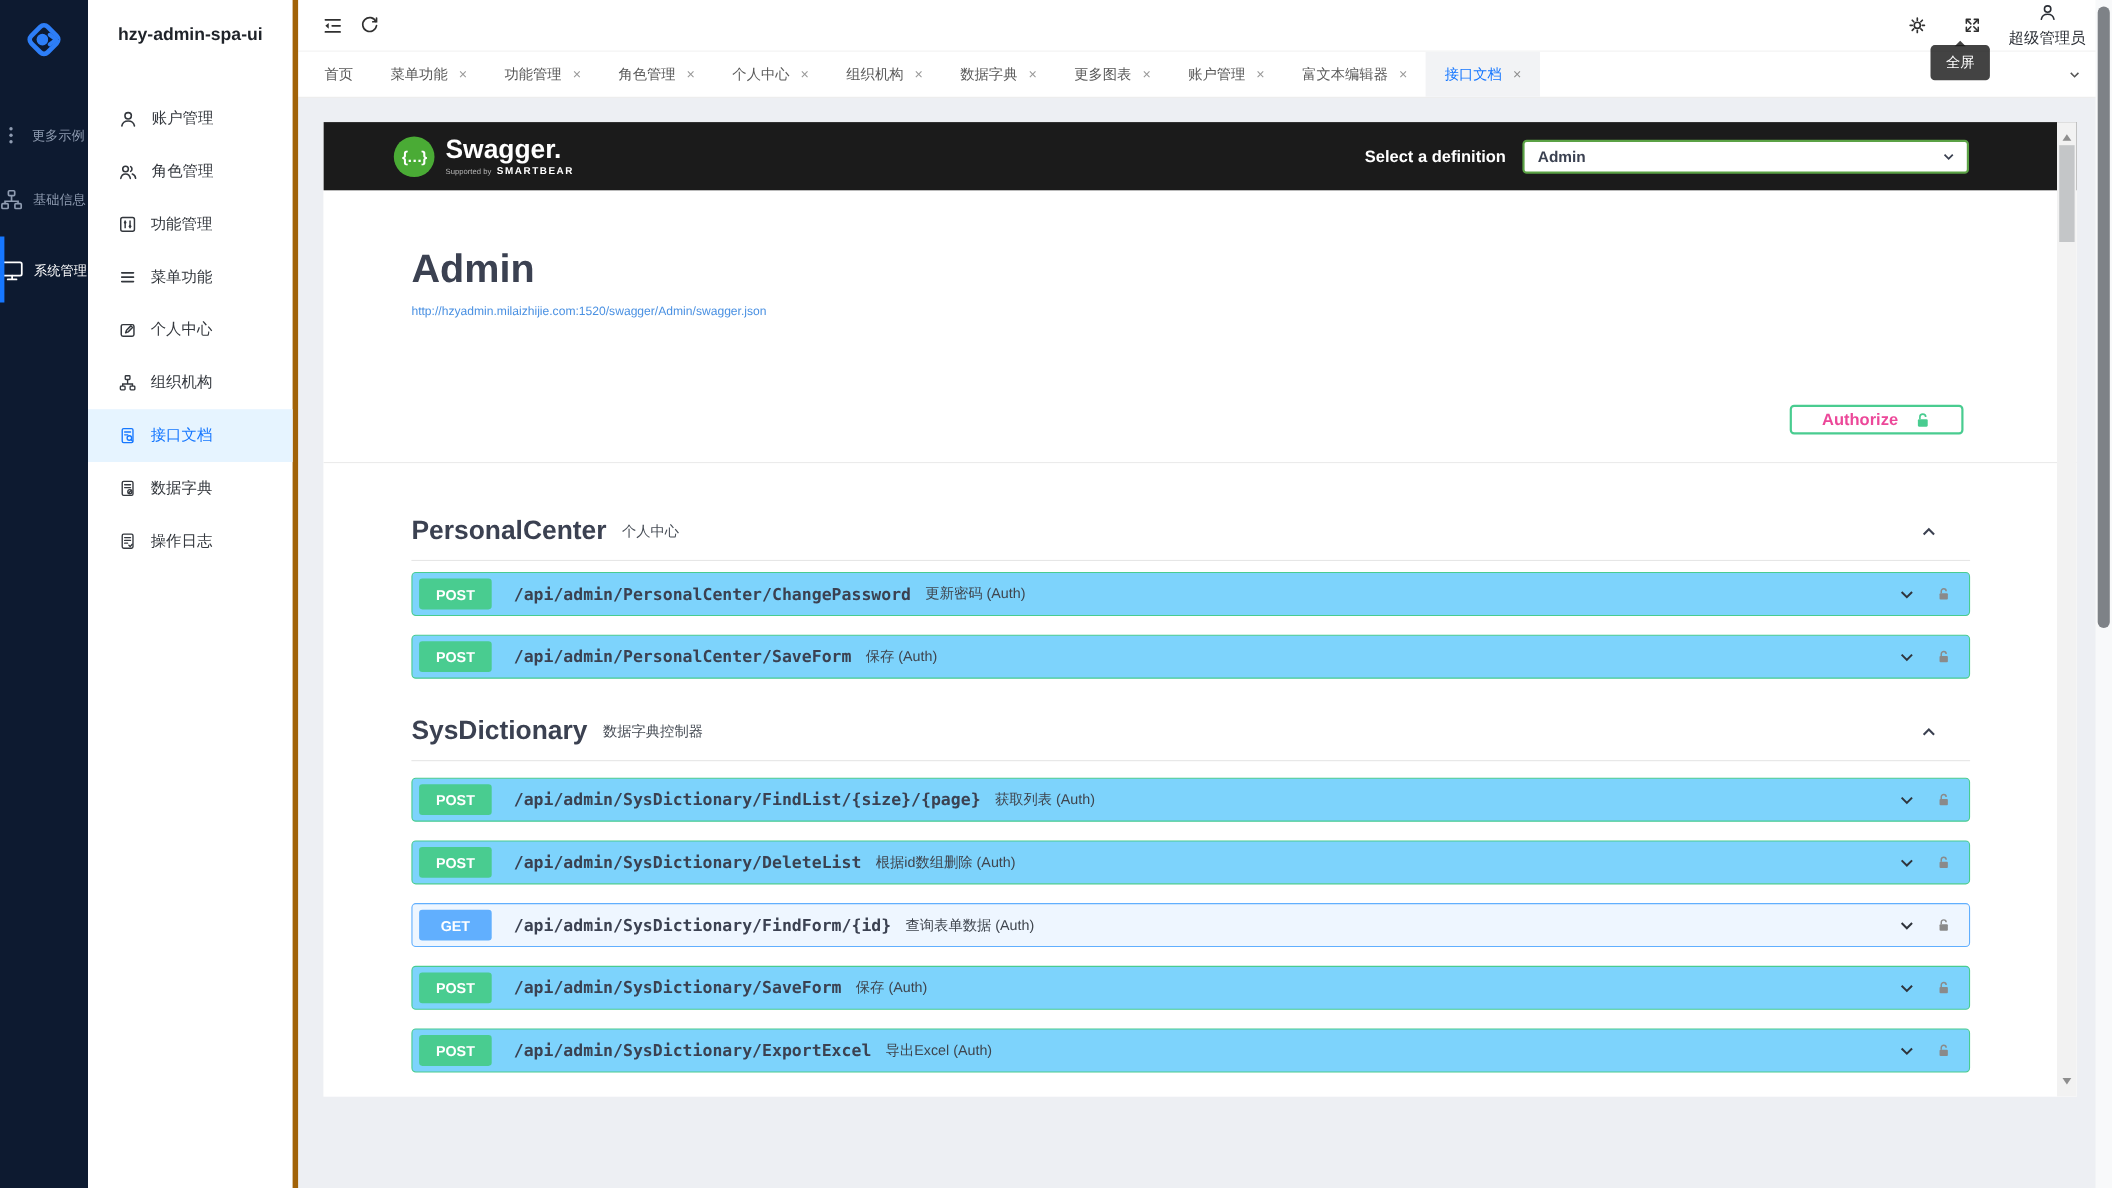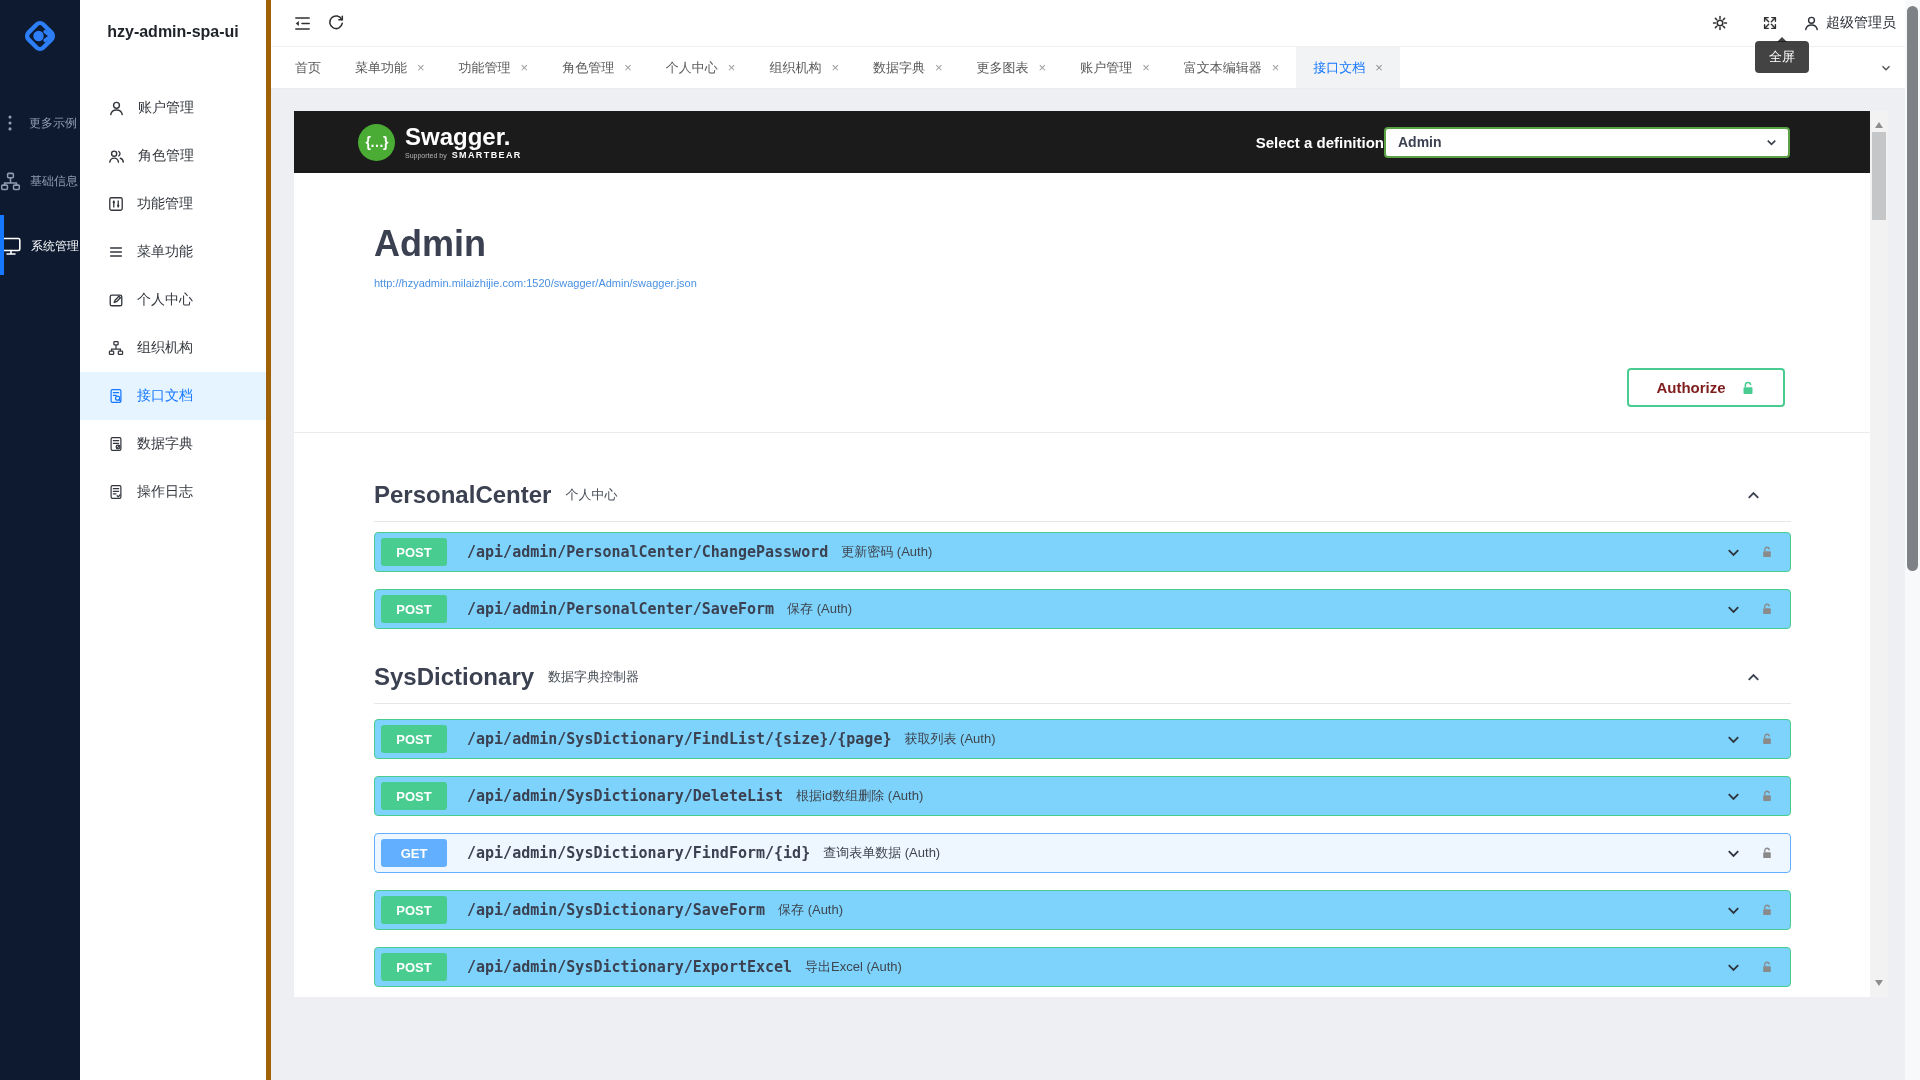--- a/index.html
+++ b/index.html
@@ -21,21 +21,21 @@
   .sb-title { height:64px; display:flex; align-items:center; justify-content:center; font-weight:700; font-size:16px; color:#1f2329; }
   .sb-menu { margin-top:20px; }
   .sb-item { height:48px; display:flex; align-items:center; padding-left:28px; gap:13px; font-size:14px; color:#33373d; cursor:pointer; }
   .sb-item.active { background:#e6f4ff; color:#1677ff; }
 
   
   .main { position:absolute; left:271px; top:0; right:0; height:100%; }
   .toolbar { height:47px; background:#fff; border-bottom:1px solid #f0f0f0; display:flex; align-items:center; padding:0 24px 0 14px; }
   .tb-icon { width:34px; height:34px; display:flex; align-items:center; justify-content:center; cursor:pointer; color:#303030; }
   .tb-right { margin-left:auto; display:flex; align-items:center; gap:16px; color:#303030; }
-  .user { display:flex; align-items:center; gap:6px; font-size:14px; color:#2b2f36; cursor:pointer; }
+  .user { display:flex; align-items:center; gap:6px; font-size:14px; color:#2b2f36; cursor:pointer;flex-direction:column; }
 
   .tabbar { height:42px; background:#fff; border-bottom:1px solid #ececec; display:flex; align-items:stretch; padding-left:7px; }
   .tab { display:flex; align-items:center; gap:10px; padding:0 17px; font-size:13px; color:#595959; cursor:pointer; white-space:nowrap; }
   .tab .x { font-size:13px; color:#9a9a9a; line-height:1; }
   .tab.active { background:#f2f3f5; color:#1677ff; }
   .tab.active .x { color:#8f8f8f; }
   .tab-more { margin-left:auto; display:flex; align-items:center; padding:0 27px; cursor:pointer; color:#555; }
 
   .tooltip { position:absolute; top:41px; left:1484px; background:rgba(20,20,20,.8); color:#fff; font-size:13px; padding:7px 14px; border-radius:4px; z-index:30; }
   .tooltip::before { content:""; position:absolute; top:-9px; left:50%; margin-left:-5px; border:5px solid transparent; border-bottom-color:rgba(20,20,20,.8); }
@@ -44,32 +44,32 @@
   .panel { position:absolute; left:23px; top:21px; width:1594px; height:886px; background:#fff; overflow:hidden; }
 
   
   .sw-topbar { height:62px; background:#1b1b1b; display:flex; align-items:center; padding:0 98px 0 64px; }
   .logo-wrap { display:flex; align-items:center; gap:10px; cursor:pointer; }
   .sw-mark { width:37px; height:37px; border-radius:50%; background:#4aab35; color:#fff; display:flex; align-items:center; justify-content:center; font-weight:700; font-size:14px; letter-spacing:-1px; }
   .brand-top { font-size:24px; font-weight:700; color:#fff; line-height:1.05; }
   .brand-sub { display:flex; gap:5px; align-items:baseline; }
   .sup-by { font-size:7px; color:#b5b5b5; }
   .vendor { font-size:9px; font-weight:700; color:#fff; letter-spacing:1.4px; }
-  .sw-def { margin-left:auto; display:flex; align-items:center; }
+  .sw-def { margin-left:auto; display:flex; align-items:center; gap:15px; }
   .def-label { color:#fff; font-weight:700; font-size:15px; }
   .def-select { width:406px; height:31px; background:#fff; border:2px solid #5ba245; border-radius:4px; display:flex; align-items:center; padding:0 12px; font-weight:700; font-size:14px; color:#3b4151; position:relative; cursor:pointer; }
   .def-select svg { position:absolute; right:9px; }
 
   
   .sw-info { padding:50px 80px 0; }
   .sw-title { font-size:36px; font-weight:700; color:#3b4151; }
   .sw-url { margin-top:12px; font-size:11px; color:#4990e2; cursor:pointer; display:inline-block; }
 
   .sw-scheme { margin-top:77px; padding:0 103px 25px 0; display:flex; justify-content:flex-end; border-bottom:1px solid #ebebeb; }
-  .btn-auth { width:158px; height:39px; border:2px solid #49cc90; border-radius:4px; background:#fff; color:#7f1d1d; font-weight:700; font-size:15px; display:flex; align-items:center; justify-content:center; gap:14px; cursor:pointer; }
+  .btn-auth { width:158px; height:27px; border:2px solid #49cc90; border-radius:4px; background:#fff; color:#ec4899; font-weight:700; font-size:15px; display:flex; align-items:center; justify-content:center; gap:14px; cursor:pointer; }
 
   .sw-ops { padding:0 97px 0 80px; }
   .sec-header { display:flex; align-items:center; padding-bottom:12px; border-bottom:1px solid #e6e6e6; cursor:pointer; }
   .sec-title { font-size:24px; font-weight:700; color:#3b4151; }
   .sec-desc { margin-left:14px; font-size:13px; color:#464c55; }
   .sec-chevron { margin-left:auto; margin-right:28px; display:flex; color:#3b4151; }
   #sec-personal { margin-top:48px; }
   #sec-dict { margin-top:34px; }
   #sec-personal .ops { margin-top:10px; }
   #sec-dict .ops { margin-top:15px; }

